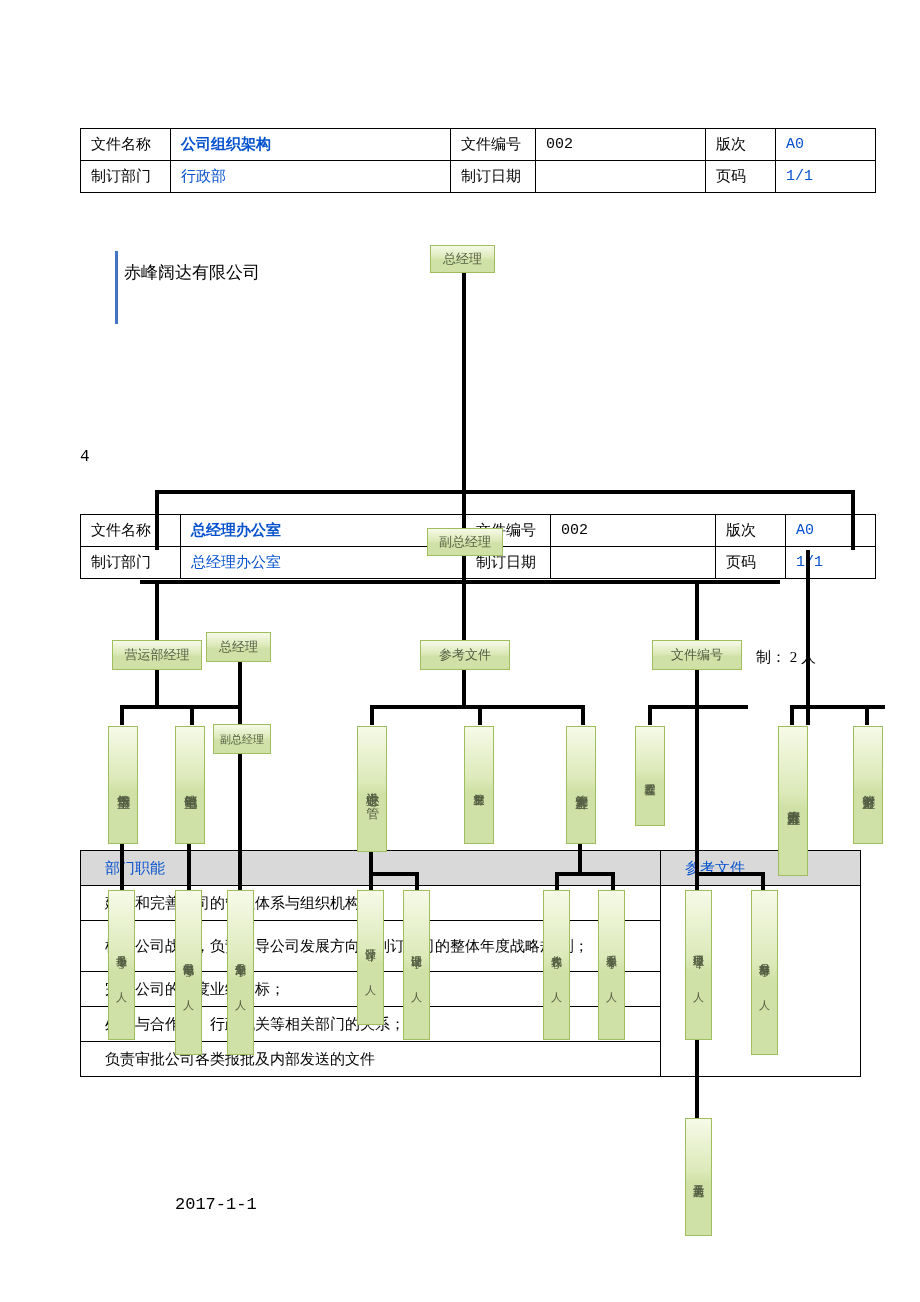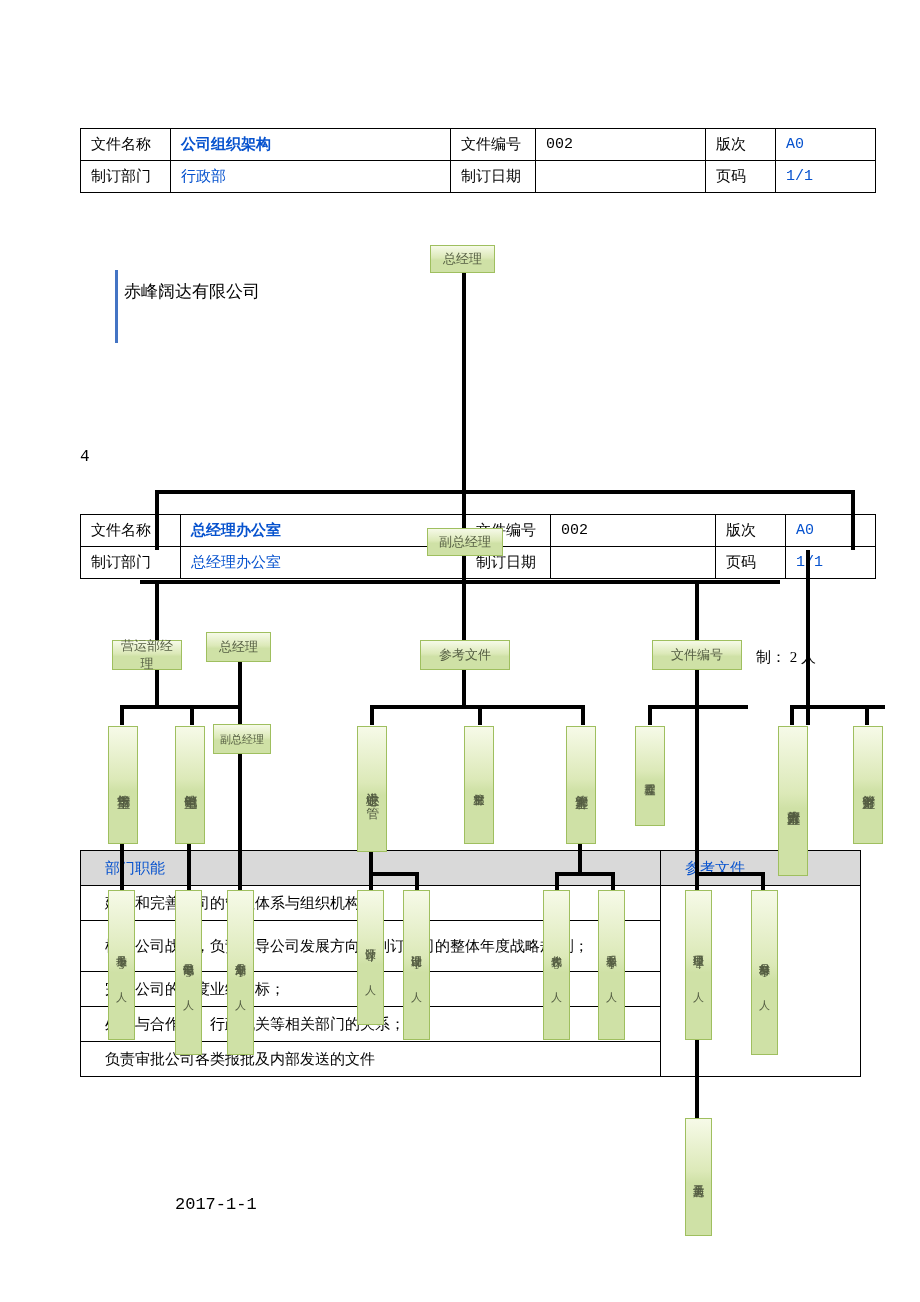--- a/index.html
+++ b/index.html
@@ -22,21 +22,21 @@
     border: 1px solid #000;
     padding: 6px 10px;
     vertical-align: middle;
     white-space: nowrap;
   }
   .blue { color: #0652ce; font-family: "Courier New", monospace; }
   .mono-blue { color: #0652ce; font-family: "Courier New", monospace; }
   .company-block {
     position: absolute;
     left: 115px;
-    top: 270px;
+    top: 251px;
     border-left: 3px solid #4474c4;
     padding: 10px 0 10px 6px;
     width: 260px;
   }
   .company-name { font-size: 17px; margin-bottom: 30px; }
   .company-sub { color: #4474c4; font-size: 16px; }
 
   .page-num {
     position: absolute;
     left: 80px;
@@ -172,21 +172,21 @@
 
 <div class="org-box" style="left:427px; top:528px; width:76px; height:28px;">副总经理</div>
 <div class="conn" style="left:462px; top:556px; width:4px; height:24px;"></div>
 
 <div class="conn" style="left:140px; top:580px; width:640px; height:4px;"></div>
 
 <div class="conn" style="left:155px; top:580px; width:4px; height:60px;"></div>
 <div class="conn" style="left:462px; top:580px; width:4px; height:60px;"></div>
 <div class="conn" style="left:695px; top:580px; width:4px; height:60px;"></div>
 
-<div class="org-box" style="left:112px; top:640px; width:70px; height:30px;">营运部经理</div>
+<div class="org-box" style="left:112px; top:640px; width:90px; height:30px;">营运部经理</div>
 <div class="org-box" style="left:206px; top:632px; width:65px; height:30px;">总经理</div>
 <div class="org-box" style="left:420px; top:640px; width:90px; height:30px;">参考文件</div>
 <div class="org-box" style="left:652px; top:640px; width:90px; height:30px;">文件编号</div>
 <div style="position:absolute; left:756px; top:648px; font-size:15px;">制：  2 人</div>
 
 <div class="conn" style="left:155px; top:670px; width:4px; height:35px;"></div>
 <div class="conn" style="left:120px; top:705px; width:122px; height:4px;"></div>
 <div class="conn" style="left:120px; top:705px; width:4px; height:20px;"></div>
 <div class="conn" style="left:190px; top:705px; width:4px; height:20px;"></div>
 <div class="conn" style="left:238px; top:662px; width:4px; height:63px;"></div>

